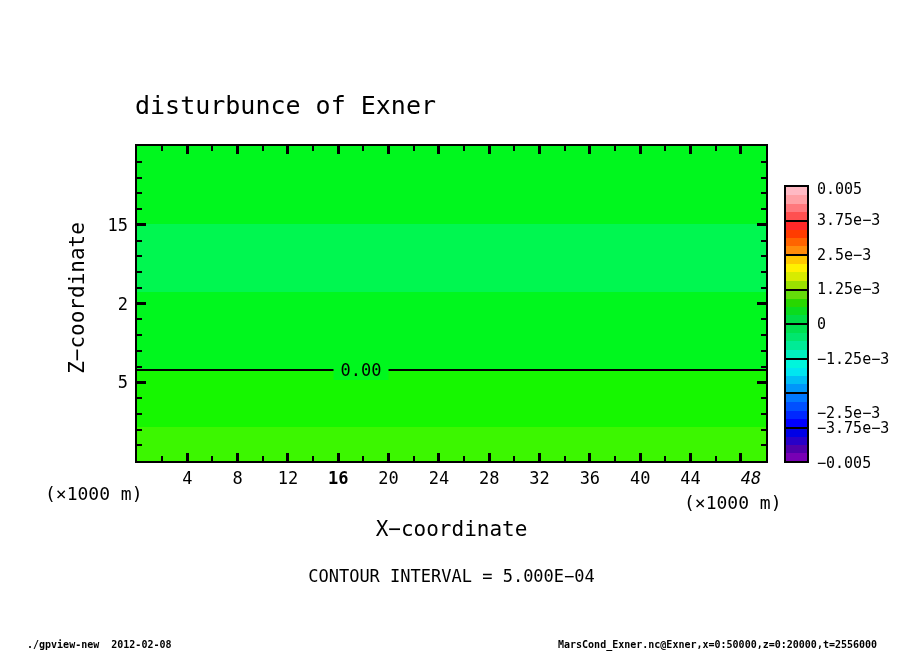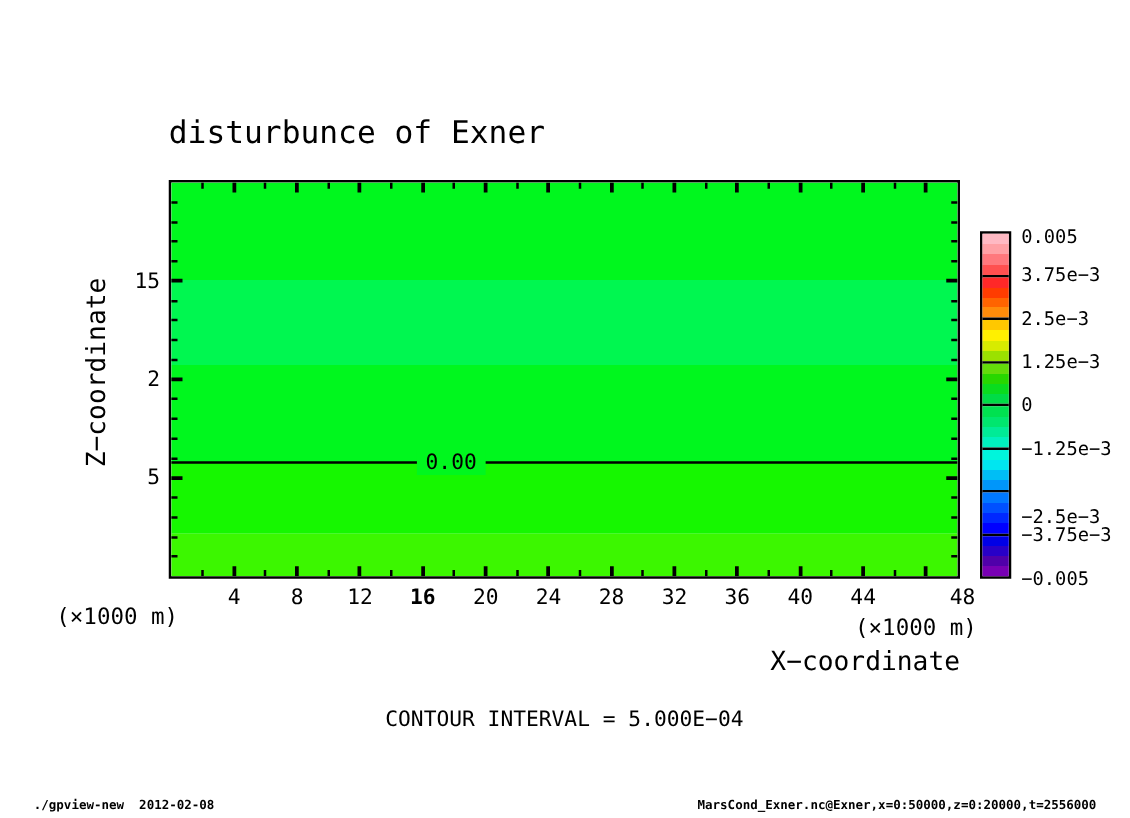--- a/index.html
+++ b/index.html
@@ -12,21 +12,21 @@
   #ylabel{left:77px;top:298px;transform:translate(-50%,-50%) rotate(-90deg);white-space:nowrap;font-size:21px;}
   #plot{left:135px;top:144px;width:633px;height:319px;border:2px solid #000;box-sizing:border-box;}
   #plot-inner{position:relative;width:629px;height:315px;overflow:hidden;}
   .band{position:absolute;left:0;width:100%;}
   .tick{position:absolute;background:#000;}
   .x-tick-label{position:absolute;top:468px;transform:translateX(-50%);font-size:17px;}
   .z-tick-label{position:absolute;left:84px;width:44px;text-align:right;transform:translateY(-50%);font-size:17px;}
   #contour-line{position:absolute;left:0;width:629px;height:2px;background:#000;}
   #xunit-left{left:45px;top:483px;font-size:18px;}
   #xunit-right{left:684px;top:492px;font-size:18px;}
-  #xlabel{left:135px;top:517px;width:633px;text-align:right;font-size:21px;}
+  #xlabel{left:135px;top:517px;width:633px;text-align:center;font-size:21px;}
   #contour-interval{left:135px;top:566px;width:633px;text-align:center;font-size:17px;}
   #time-text{left:633px;top:594px;font-size:16px;}
   #cbar{left:784px;top:185px;width:25px;height:278px;border:2px solid #000;box-sizing:border-box;display:flex;flex-direction:column;}
   .cseg{flex:1;}
   .cseg.divider{border-bottom:2px solid #000;}
   .cbar-label{position:absolute;left:817px;transform:translateY(-50%);font-size:15px;white-space:nowrap;}
   .footer{font-size:10px;white-space:pre;font-weight:bold;}
   #footer-left{left:27px;top:639px;}
   #footer-right{left:558px;top:639px;}
 </style>
@@ -158,21 +158,21 @@
     <div class="x-tick-label" style="left: 237.64px;">8</div>
     <div class="x-tick-label" style="left: 287.96px;">12</div>
     <div class="x-tick-label" style="left: 338.28px; font-weight: bold;">16</div>
     <div class="x-tick-label" style="left: 388.6px;">20</div>
     <div class="x-tick-label" style="left: 438.92px;">24</div>
     <div class="x-tick-label" style="left: 489.24px;">28</div>
     <div class="x-tick-label" style="left: 539.56px;">32</div>
     <div class="x-tick-label" style="left: 589.88px;">36</div>
     <div class="x-tick-label" style="left: 640.2px;">40</div>
     <div class="x-tick-label" style="left: 690.52px;">44</div>
-    <div class="x-tick-label" style="left: 770px;">48</div>
+    <div class="x-tick-label" style="left: 751px; font-style: italic;">48</div>
     <div class="z-tick-label" style="top: 382.25px;">5</div>
     <div class="z-tick-label" style="top: 303.5px;">2</div>
     <div class="z-tick-label" style="top: 224.75px;">15</div>
     <div class="cbar-label" style="top: 189px;">0.005</div>
     <div class="cbar-label" style="top: 219.75px;">3.75e−3</div>
     <div class="cbar-label" style="top: 254.5px;">2.5e−3</div>
     <div class="cbar-label" style="top: 289.25px;">1.25e−3</div>
     <div class="cbar-label" style="top: 324px;">0</div>
     <div class="cbar-label" style="top: 358.75px;">−1.25e−3</div>
     <div class="cbar-label" style="top: 413px;">−2.5e−3</div>

